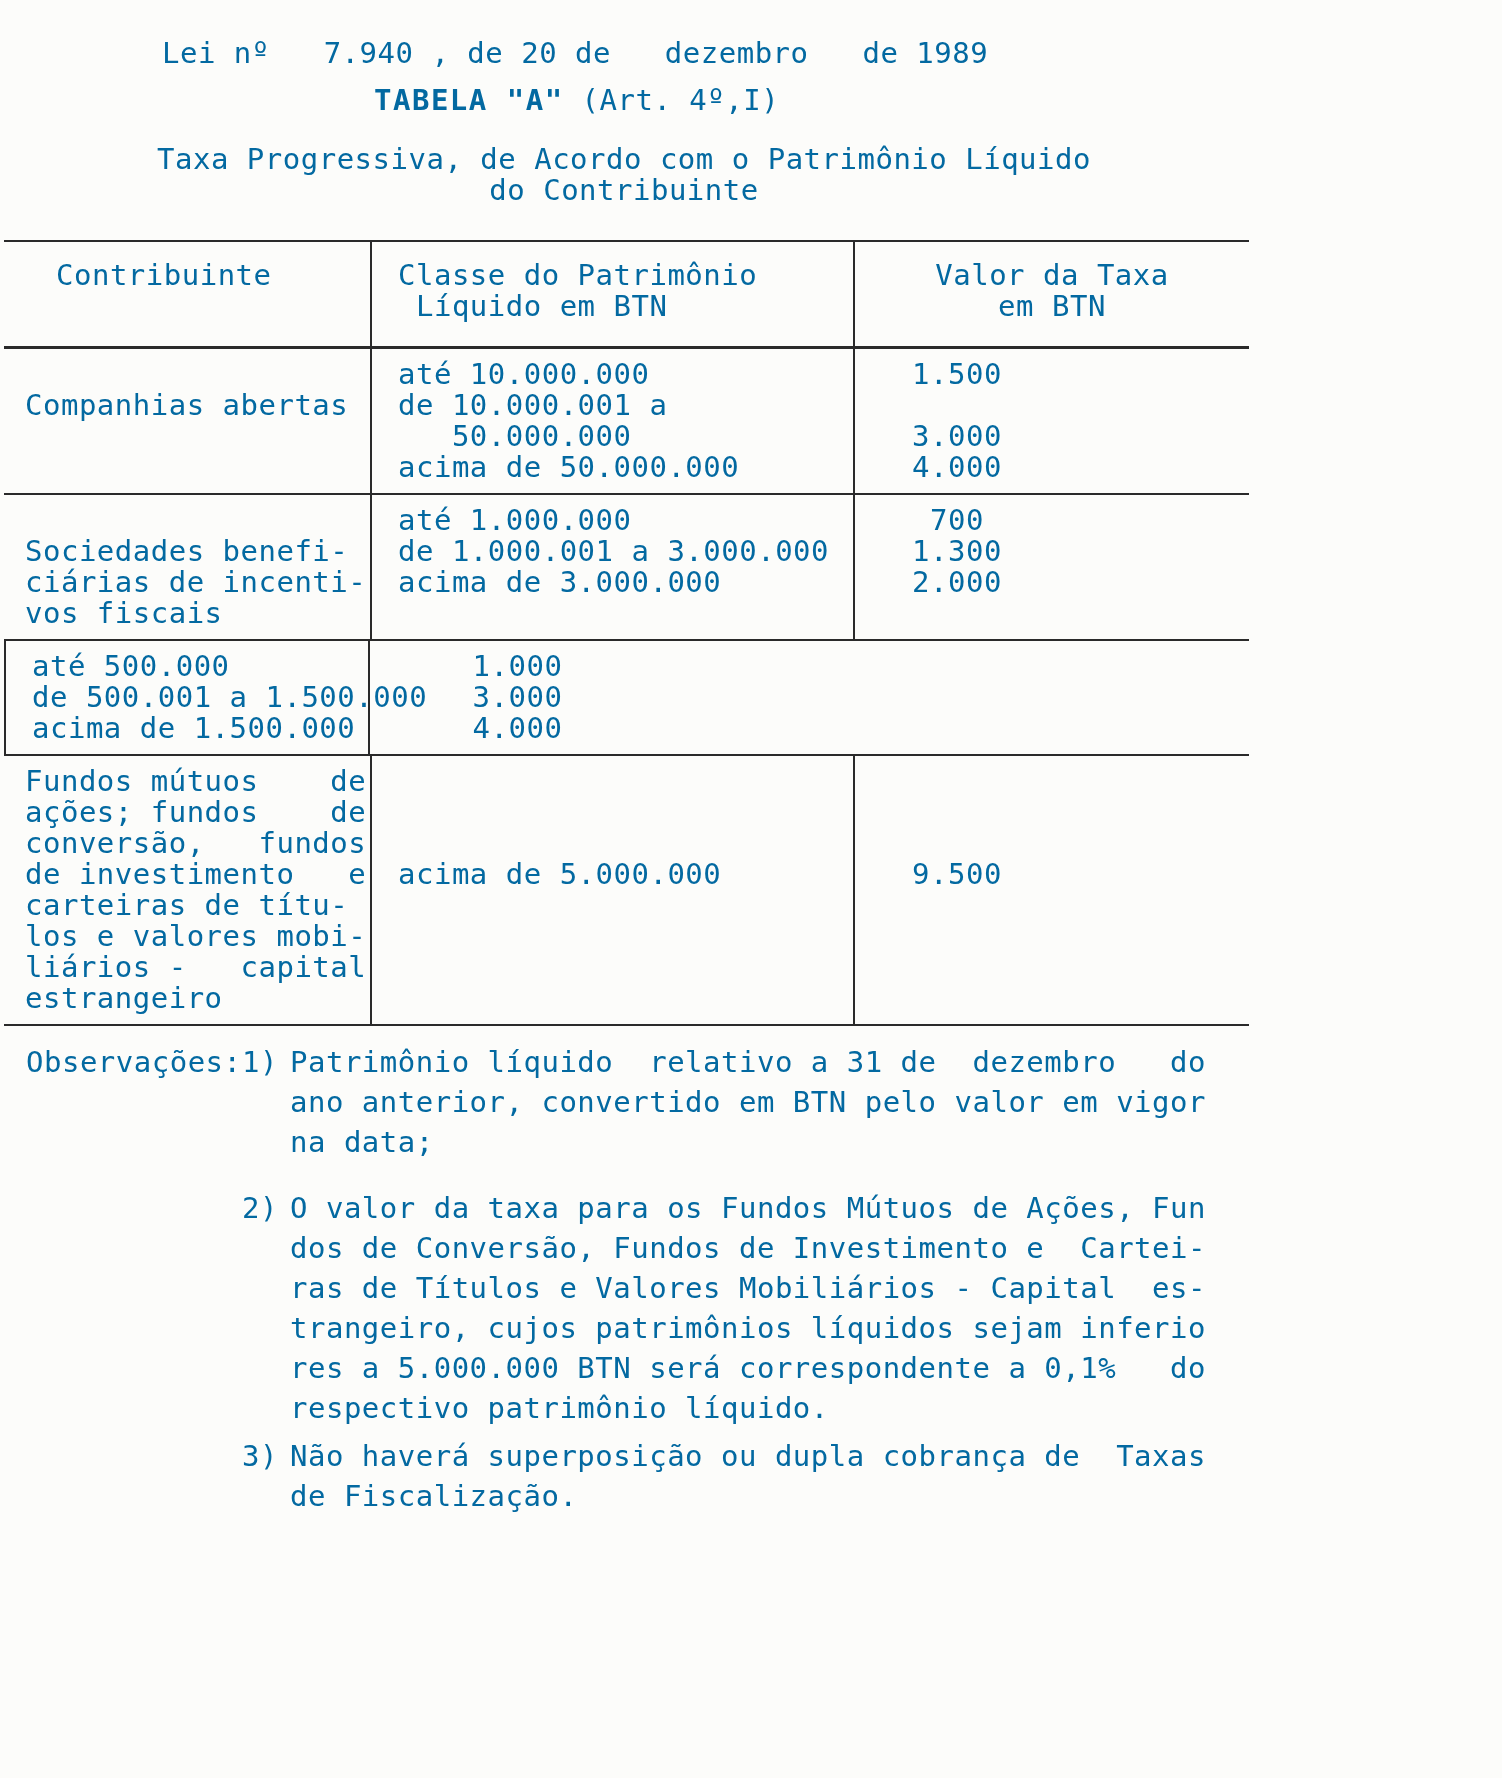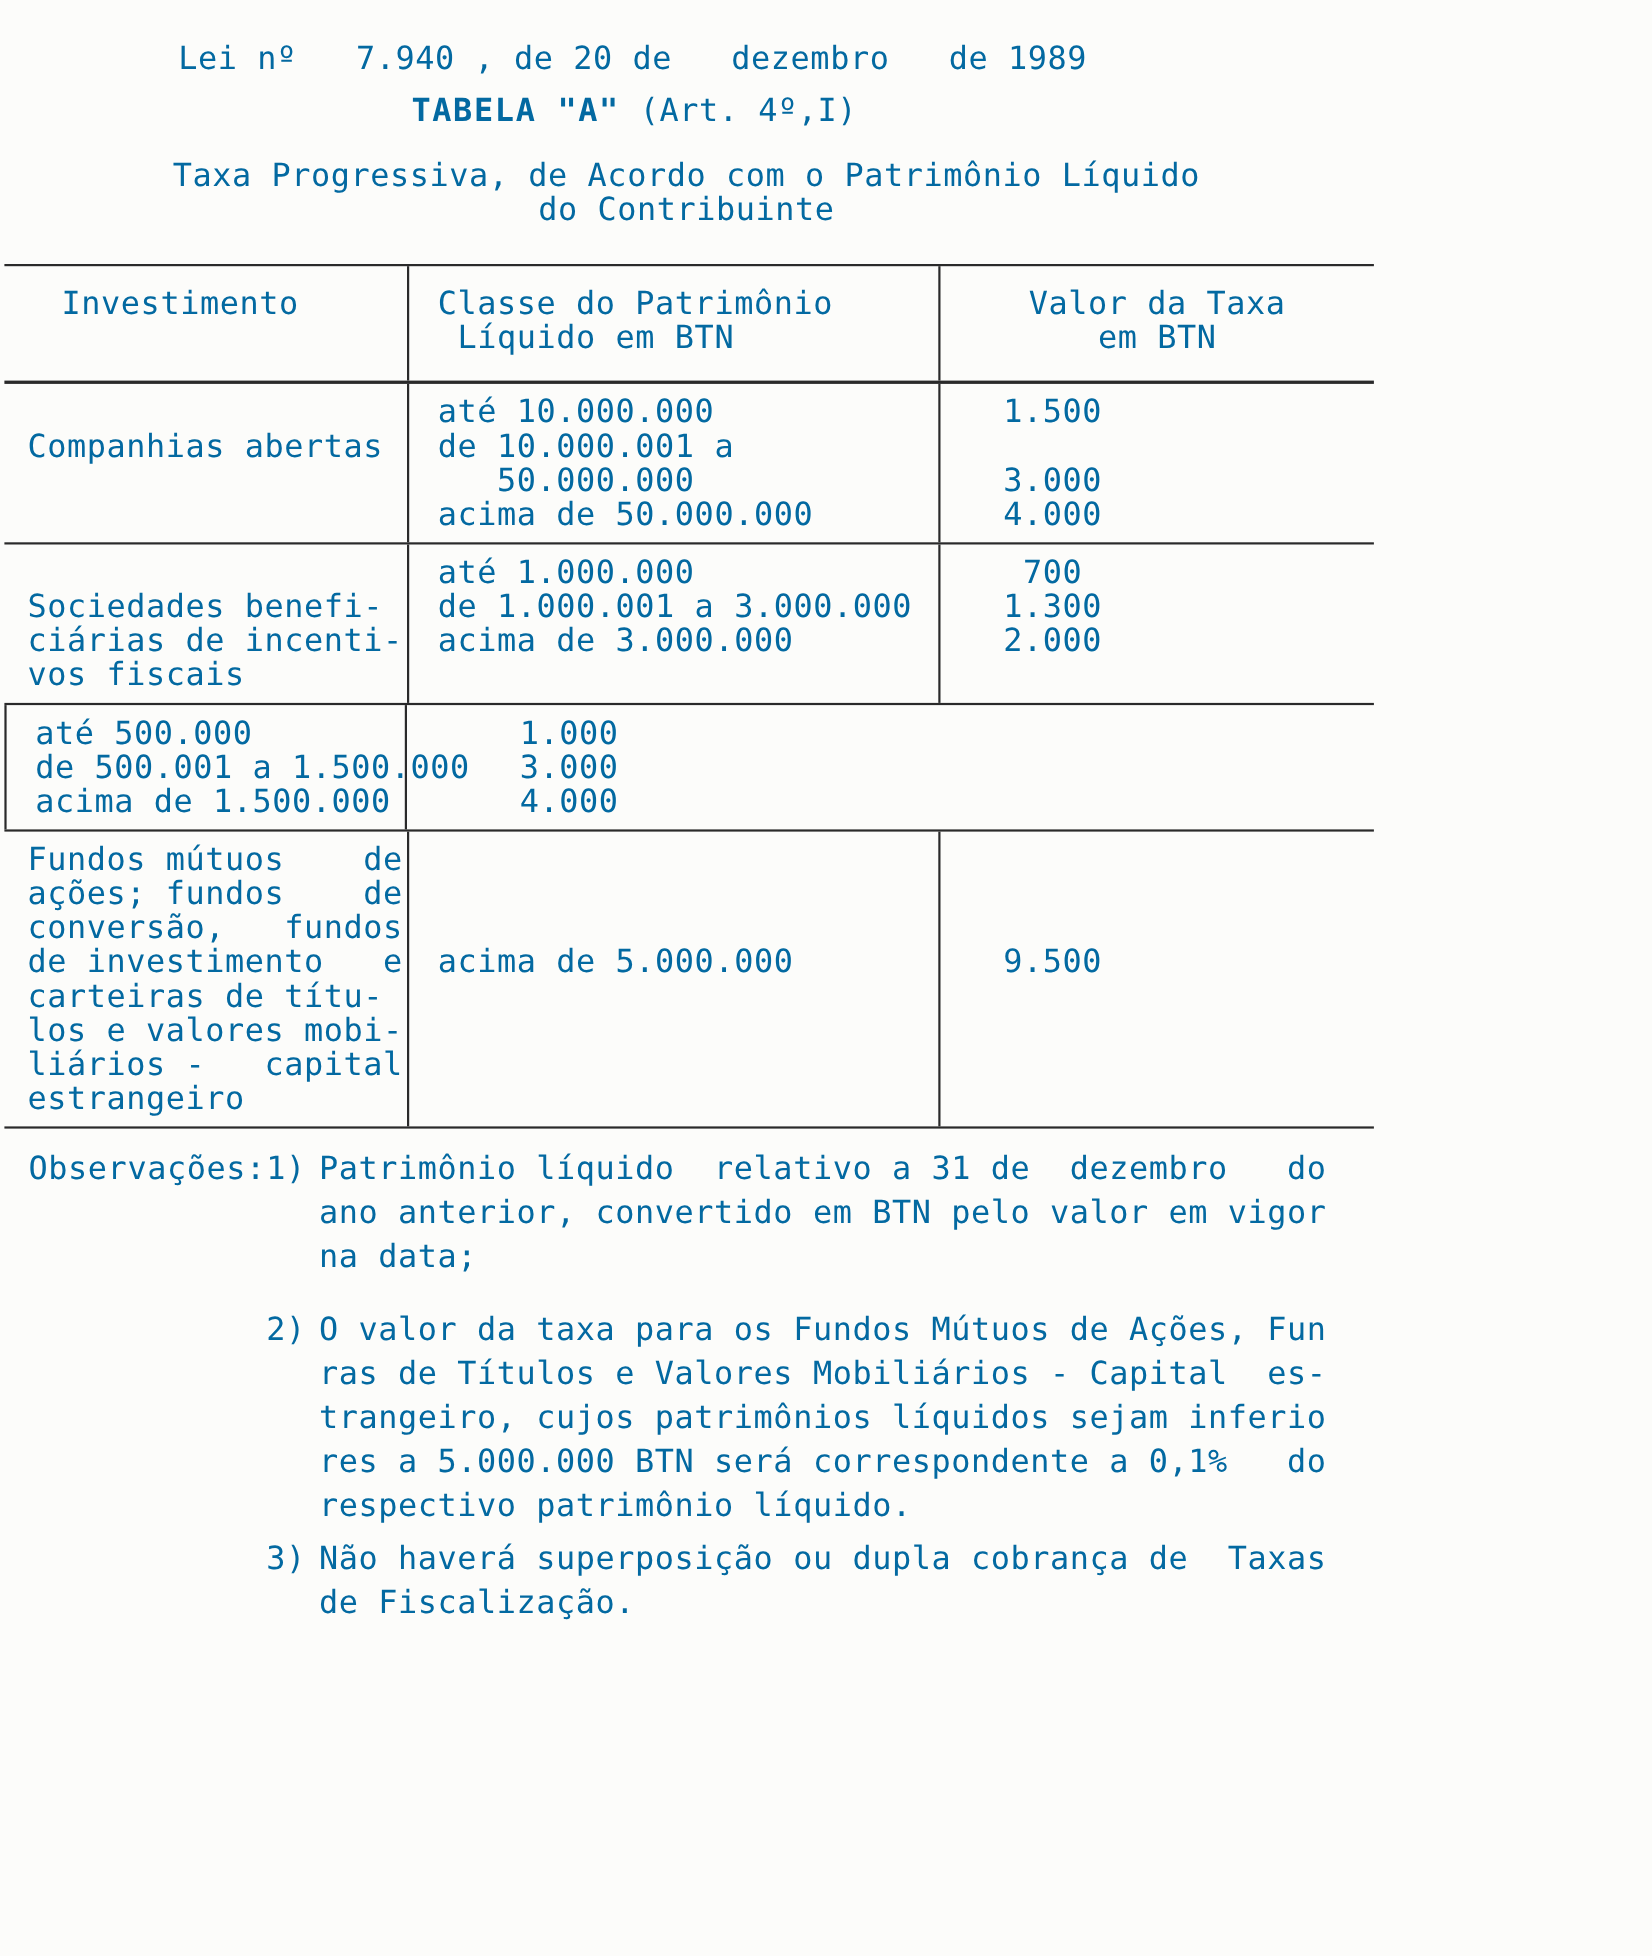--- a/index.html
+++ b/index.html
@@ -91,21 +91,21 @@
 
   <div class="subtitle">
     <div class="line">Taxa Progressiva, de Acordo com o Patrimônio Líquido</div>
     <div class="line">do Contribuinte</div>
   </div>
 
   <div class="tabela">
 
     <div class="trow thead">
       <div class="cell c1">
-        <div class="line">Investimento</div>
+        <div class="line">Contribuinte</div>
       </div>
       <div class="cell c2">
           <div class="line">Classe do Patrimônio</div>
           <div class="line"> Líquido em BTN</div>
         </div>
       <div class="cell c3 center">
           <div class="line">Valor da Taxa</div>
           <div class="line">em BTN</div>
         </div>
     </div>
@@ -198,20 +198,21 @@
             <div class="line">Patrimônio líquido  relativo a 31 de  dezembro   do</div>
             <div class="line">ano anterior, convertido em BTN pelo valor em vigor</div>
             <div class="line">na data;</div>
           </div>
       </div>
 
       <div class="obs-item small-gap-after">
         <div class="obs-num">2)</div>
         <div class="obs-text">
             <div class="line">O valor da taxa para os Fundos Mútuos de Ações, Fun</div>
+            <div class="line">dos de Conversão, Fundos de Investimento e  Cartei-</div>
             <div class="line">ras de Títulos e Valores Mobiliários - Capital  es-</div>
             <div class="line">trangeiro, cujos patrimônios líquidos sejam inferio</div>
             <div class="line">res a 5.000.000 BTN será correspondente a 0,1%   do</div>
             <div class="line">respectivo patrimônio líquido.</div>
           </div>
       </div>
 
       <div class="obs-item">
         <div class="obs-num">3)</div>
         <div class="obs-text">

